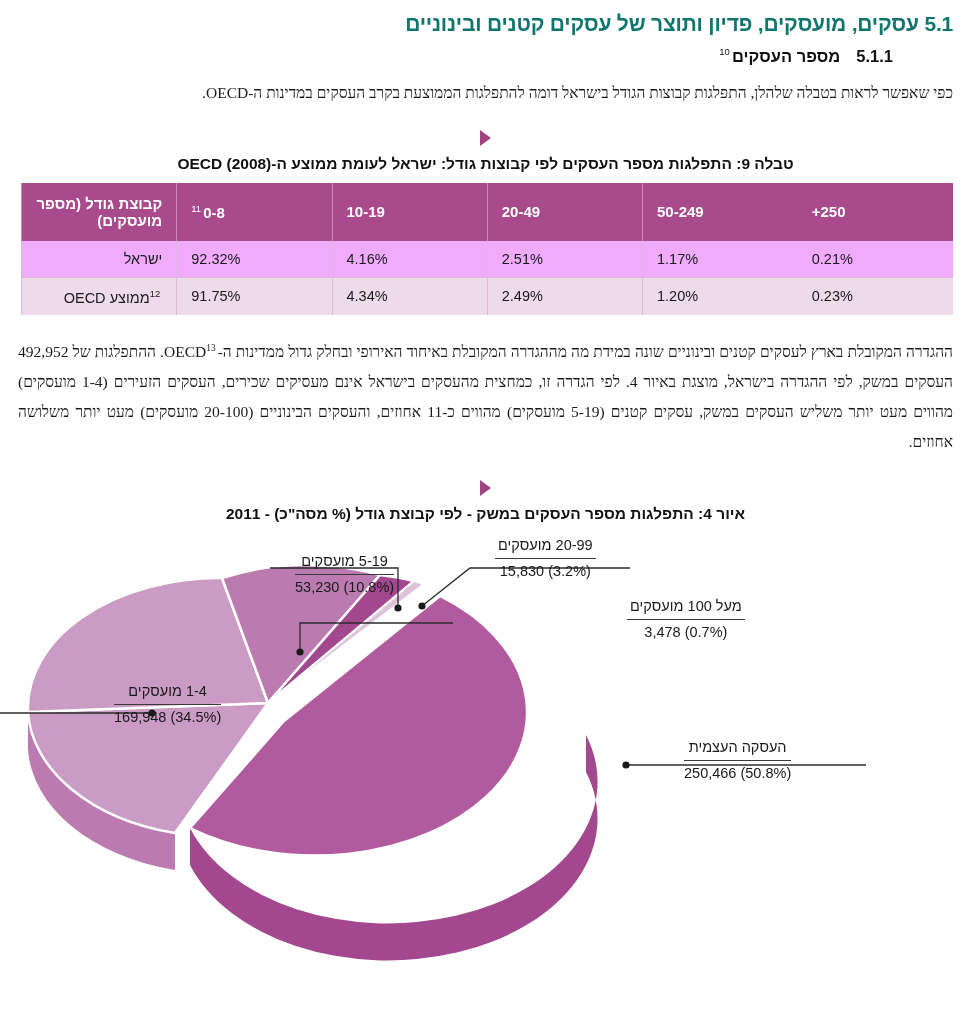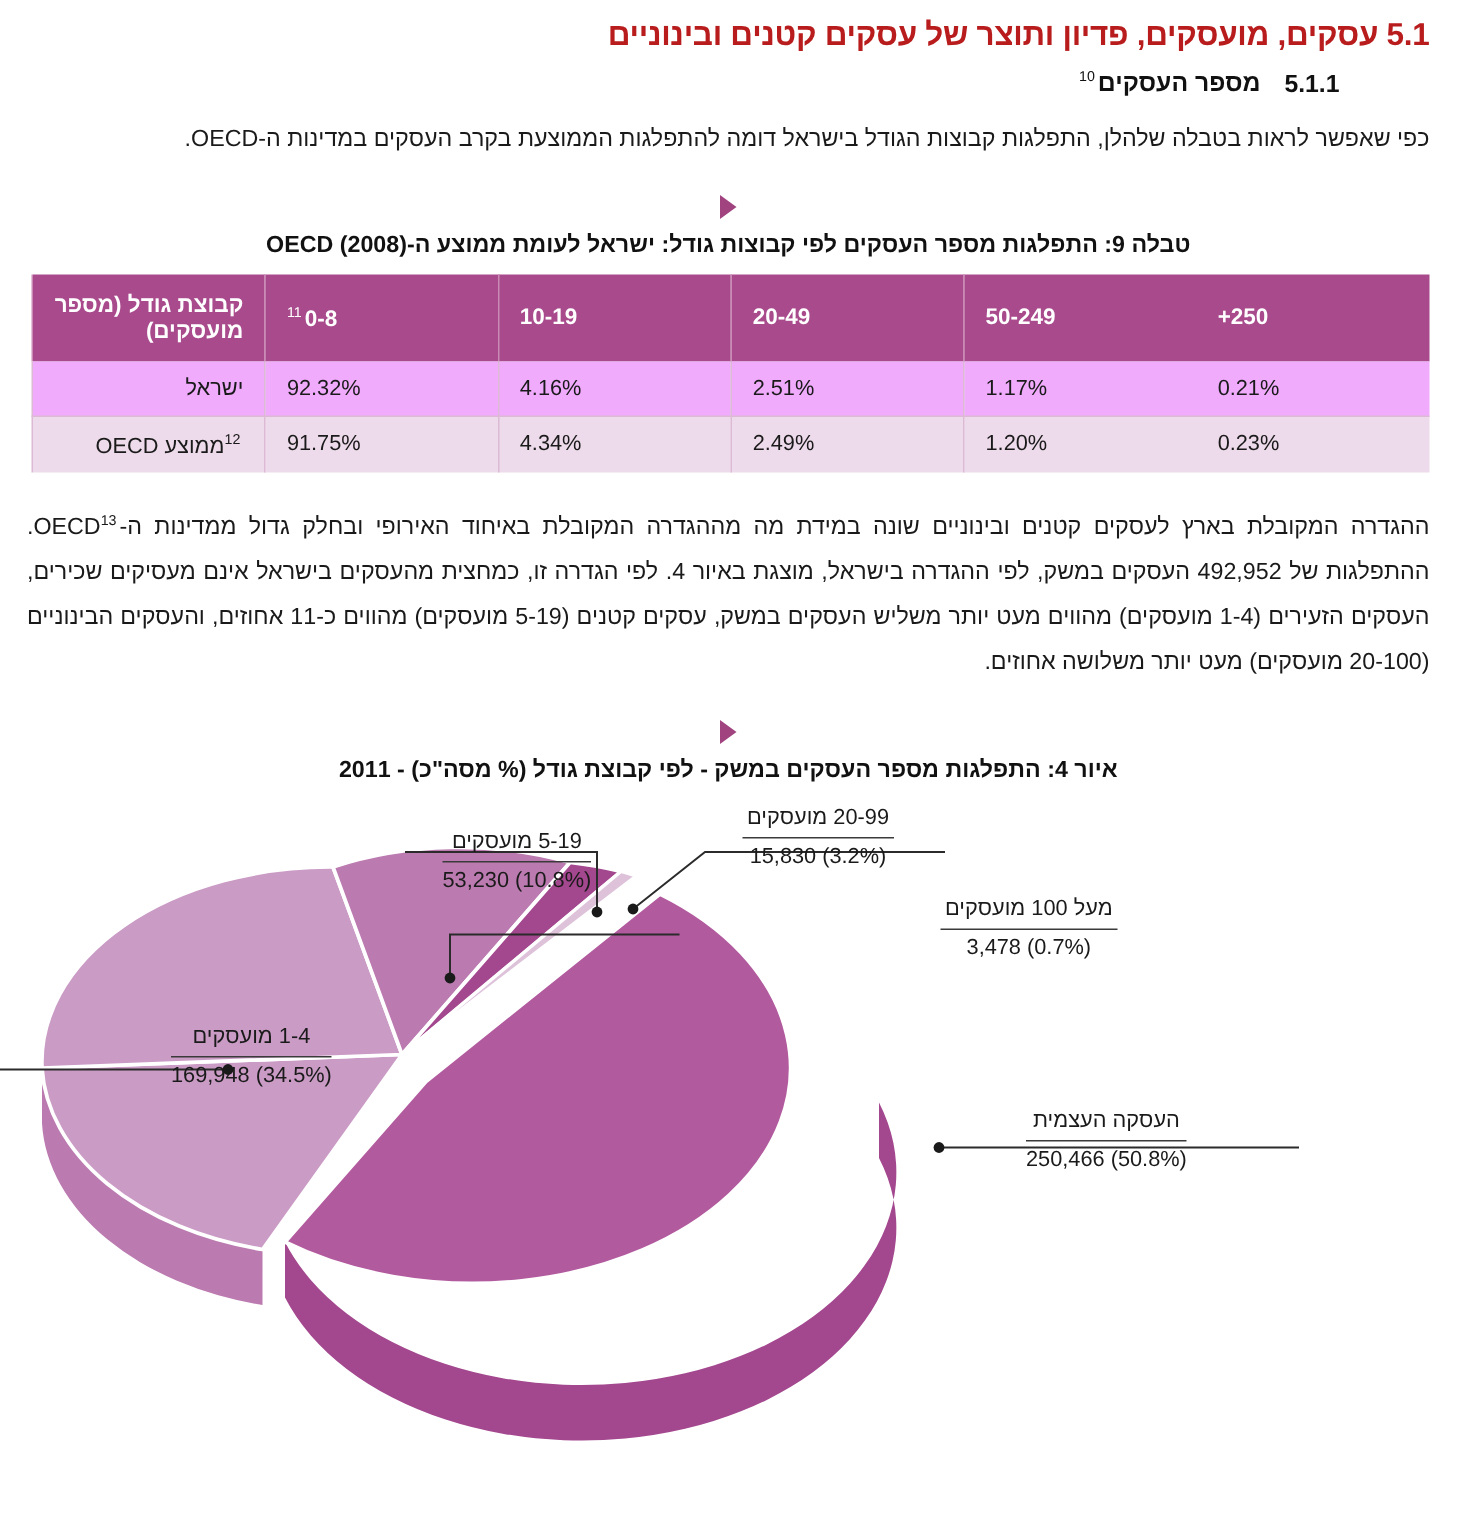--- a/index.html
+++ b/index.html
@@ -21,21 +21,21 @@
     width: 971px;
     height: 1024px;
     box-sizing: border-box;
     padding: 0 18px;
   }
 
   
   .h-main {
     font-size: 21px;
     font-weight: bold;
-    color: #b91c1c;
+    color: #0f766e;
     text-align: right;
     margin: 12px 0 0 0;
     letter-spacing: -0.2px;
   }
   .h-sub {
     font-size: 16.5px;
     font-weight: bold;
     color: #111111;
     text-align: right;
     margin: 10px 60px 0 0;
@@ -49,20 +49,21 @@
   }
 
   
   .para {
     font-size: 15.5px;
     line-height: 1.95;
     text-align: justify;
     text-align-last: right;
     color: #1a1a1a;
     margin: 12px 0 0 0;
+    font-family: Liberation Serif, serif;
   }
   .para-2 { margin-top: 22px; }
 
   
   .caption {
     display: flex;
     flex-direction: column;
     align-items: center;
     gap: 9px;
     margin: 22px 0 10px 0;

